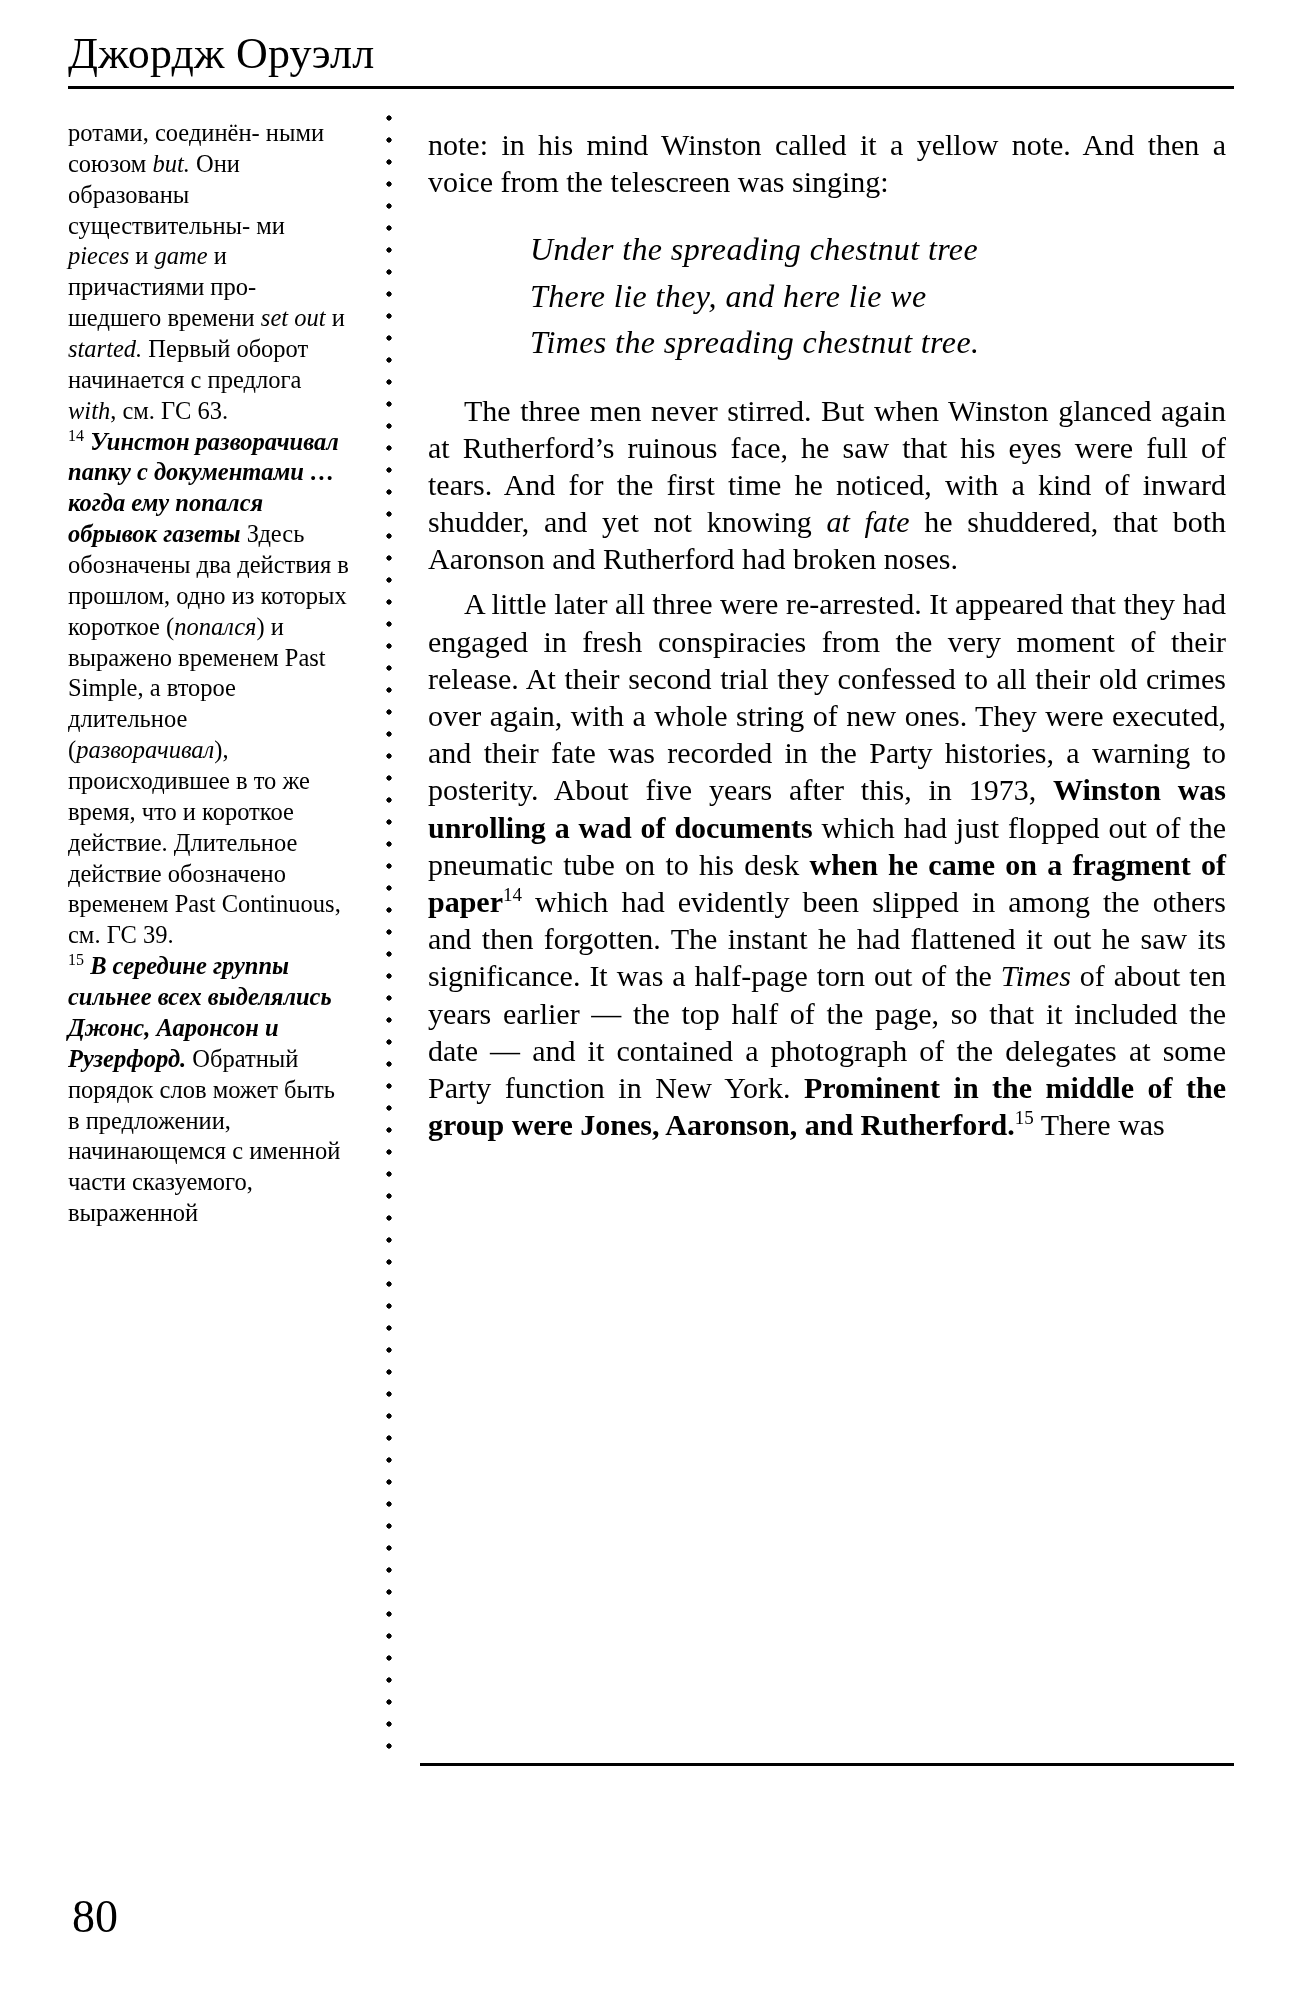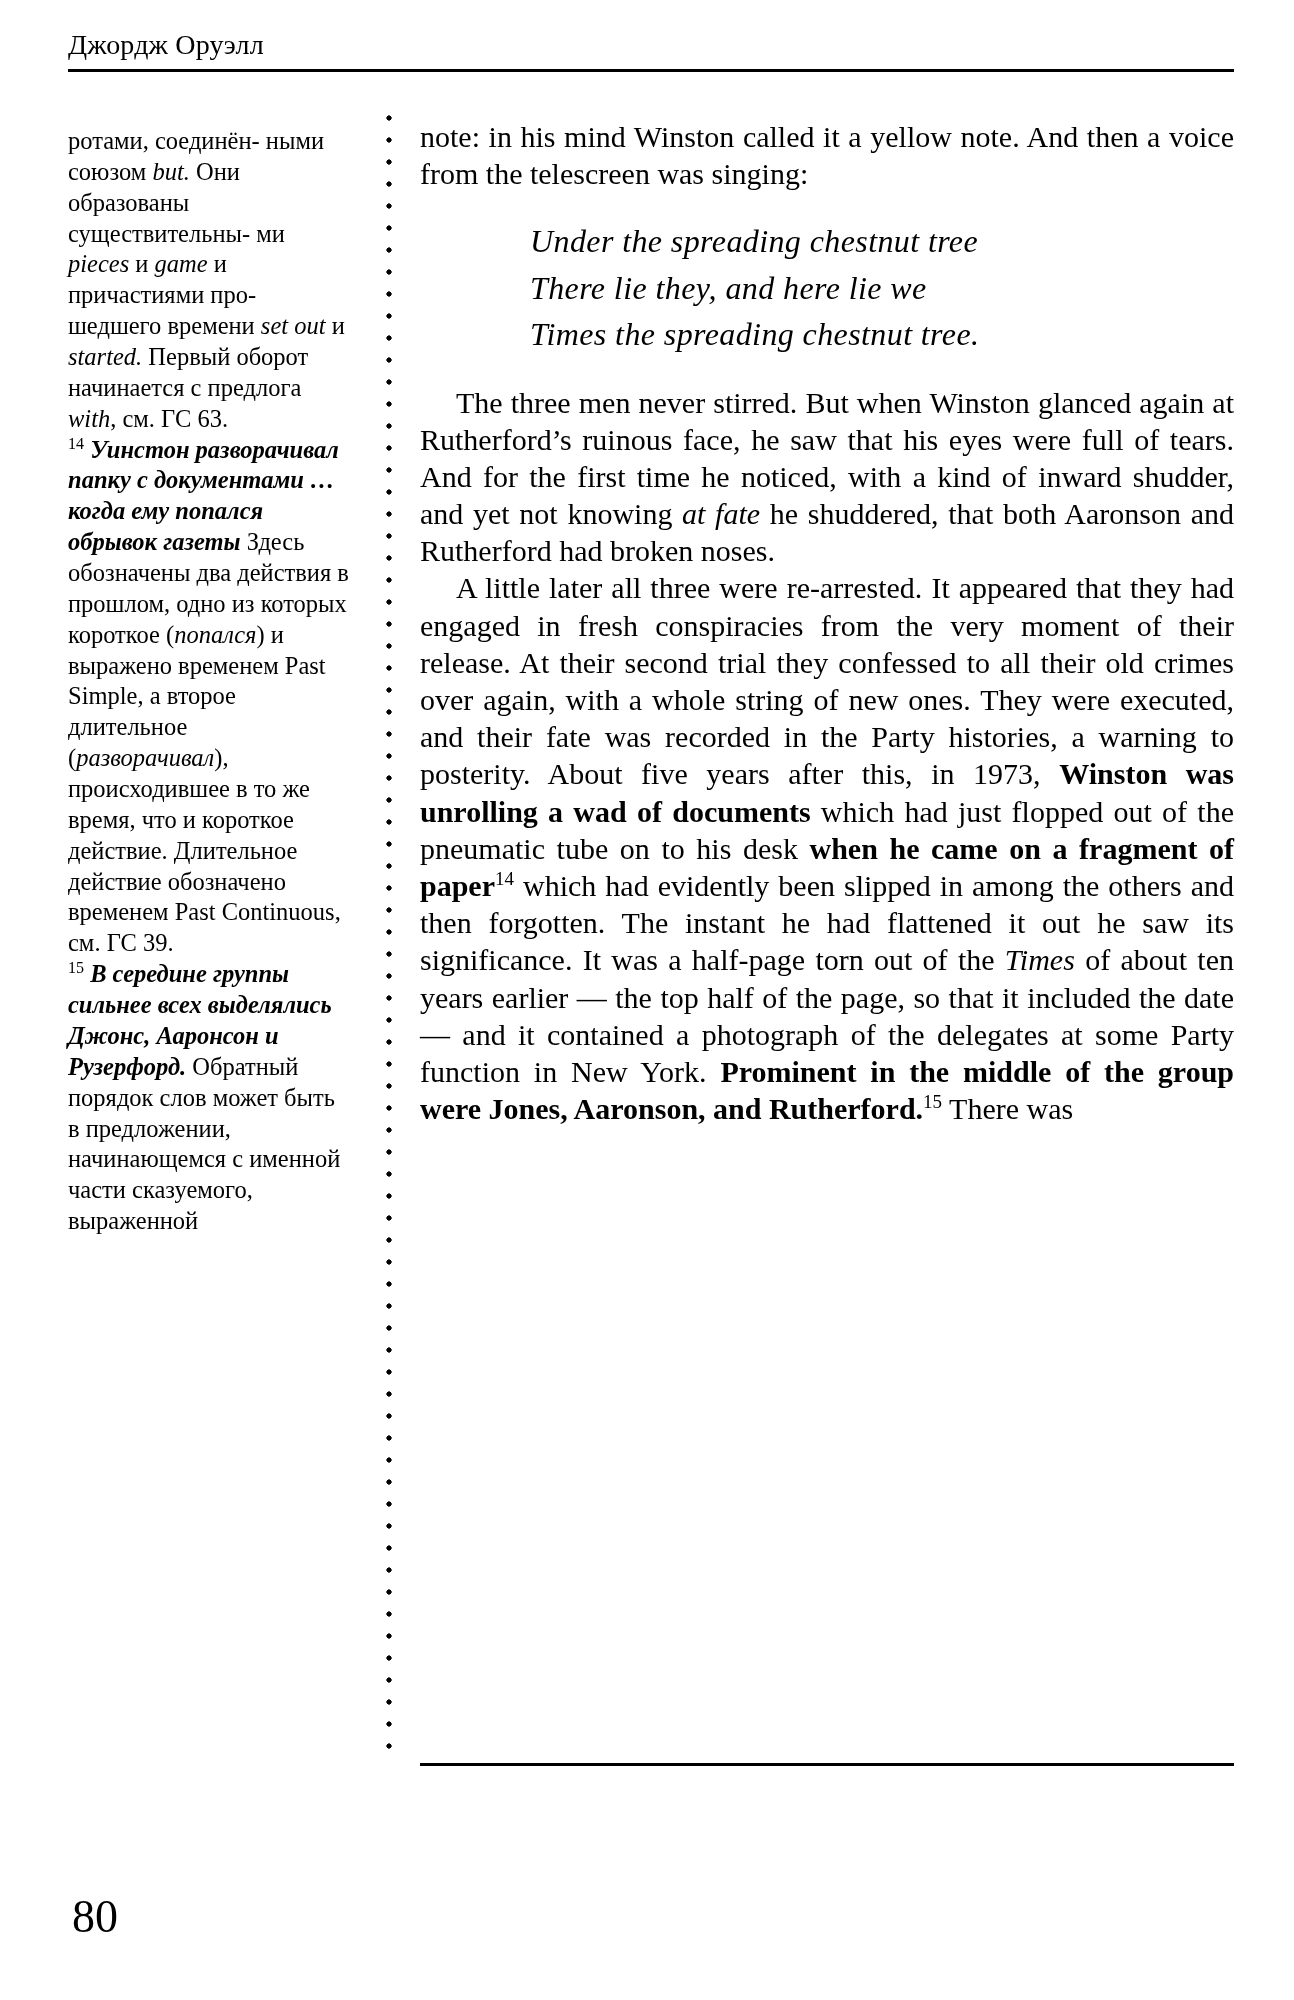--- a/index.html
+++ b/index.html
@@ -27,21 +27,21 @@
 
   
   .header {
     position: absolute;
     left: 68px;
     top: 30px;
     width: 1166px;
   }
   .header-title {
     font-family: "Liberation Serif", serif;
-    font-size: 28px;
+    font-size: 44px;
     letter-spacing: 0.2px;
     color: #000;
     line-height: 1.1;
     white-space: nowrap;
   }
   .header-rule {
     margin-top: 8px;
     border-bottom: 3px solid #000;
     width: 1166px;
   }
@@ -52,21 +52,21 @@
     left: 68px;
     top: 118px;
     width: 1166px;
     height: 1760px;
   }
 
   
   .col-left {
     position: absolute;
     left: 0;
-    top: 8px;
+    top: 0;
     width: 283px;
     font-size: 24.5px;
     line-height: 1.26;
     text-align: left;
     hyphens: manual;
   }
   .col-left p {
     margin: 0;
   }
   .col-left .it {
@@ -99,21 +99,21 @@
     position: absolute;
     left: 352px;
     top: 0;
     width: 814px;
     font-size: 30px;
     line-height: 1.24;
     text-align: justify;
     text-justify: inter-word;
   }
   .col-right p {
-    margin: 0;
+    margin: 8px;
   }
   .col-right p.indent {
     text-indent: 36px;
   }
   .col-right .it { font-style: italic; }
   .col-right .bd { font-weight: bold; }
   .sup {
     font-size: 19px;
     vertical-align: super;
     line-height: 0;

